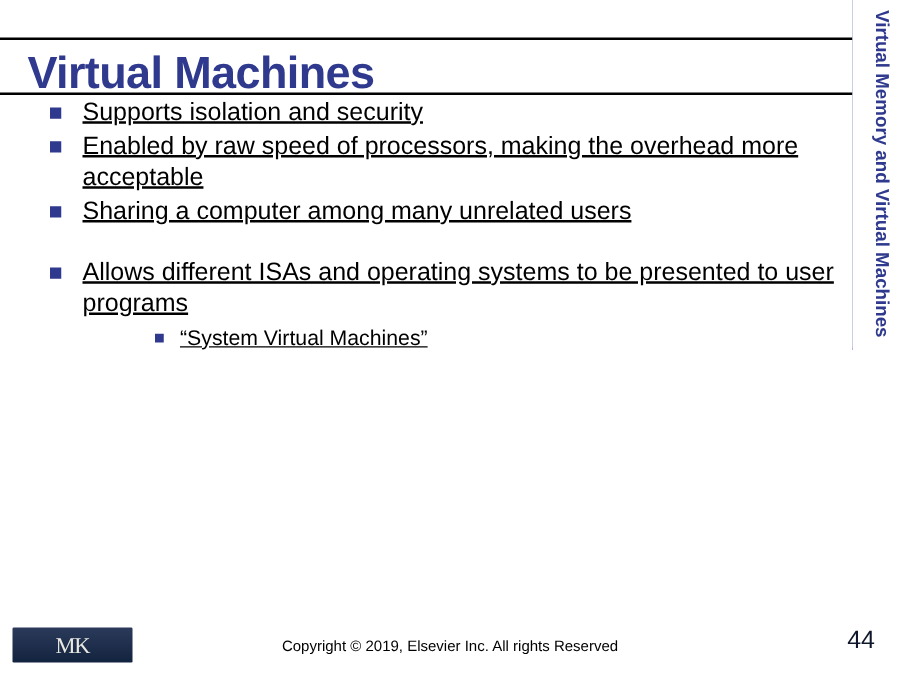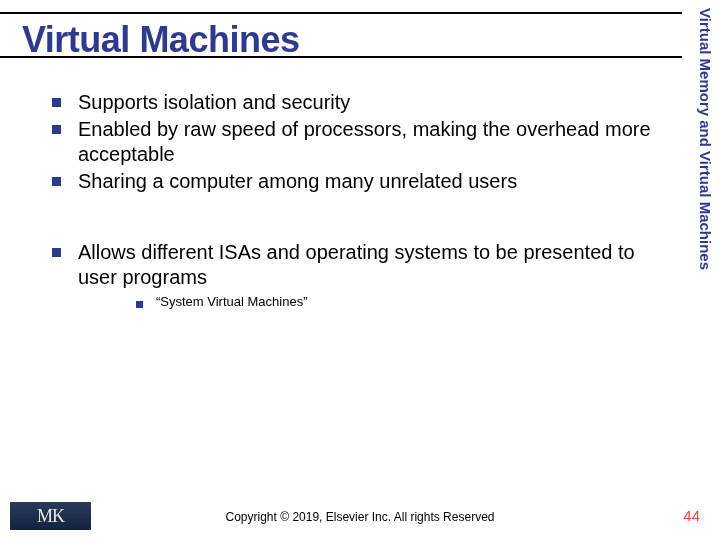--- a/index.html
+++ b/index.html
@@ -6,21 +6,21 @@
   html, body { width: 720px; height: 540px; font-family: Arial, Helvetica, sans-serif; background: #fff; }
   .slide {
     position: relative;
     width: 720px;
     height: 540px;
     background: #fff;
     overflow: hidden;
   }
   .title-band {
     position: absolute;
-    top: 12px;
+    top: 30px;
     left: 0;
     right: 38px;
     height: 46px;
     border-top: 2px solid #000;
     border-bottom: 2px solid #000;
   }
   .title-text {
     position: absolute;
     top: 5px;
     left: 22px;
@@ -63,21 +63,22 @@
   .content {
     position: absolute;
     top: 78px;
     left: 34px;
     right: 48px;
     color: #000;
   }
   ul.lvl1 {
     list-style: none;
     padding: 0;
-    margin: 12px;
+    margin: 0;
+    text-decoration: underline;
   }
   ul.lvl1 > li {
     position: relative;
     padding-left: 32px;
     font-size: 20px;
     line-height: 1.25;
     margin-bottom: 2px;
   }
   ul.lvl1 > li::before {
     content: "";
@@ -90,38 +91,38 @@
   }
   .gap { height: 22px; }
   ul.lvl2 {
     list-style: none;
     padding: 0;
     margin: 4px 0 0 54px;
   }
   ul.lvl2 > li {
     position: relative;
     padding-left: 24px;
-    font-size: 13px;
+    font-size: 17px;
     line-height: 1.25;
     margin-bottom: 2px;
   }
   ul.lvl2 > li::before {
     content: "";
     position: absolute;
     left: 4px;
     top: 7px;
     width: 7px;
     height: 7px;
     background: #2f3a8e;
   }
   .footer-logo {
     position: absolute;
     left: 10px;
     bottom: 10px;
-    width: 81px;
+    width: 96px;
     height: 28px;
     background: linear-gradient(180deg, #2b3a5a 0%, #12233f 100%);
     border-radius: 1px;
     display: flex;
     align-items: center;
     justify-content: center;
   }
   .footer-logo span {
     font-family: Georgia, 'Times New Roman', serif;
     font-size: 18px;
@@ -135,22 +136,22 @@
     right: 0;
     text-align: center;
     font-size: 12px;
     font-weight: normal;
     color: #000;
   }
   .pagenum {
     position: absolute;
     right: 20px;
     bottom: 16px;
-    font-size: 15px;
-    color: #ef4444;
+    font-size: 20px;
+    color: #0f172a;
   }
 </style>
 </head>
 <body>
 
 <div class="slide">
 
   <div class="title-band">
     <div class="title-text">Virtual Machines</div>
   </div>

